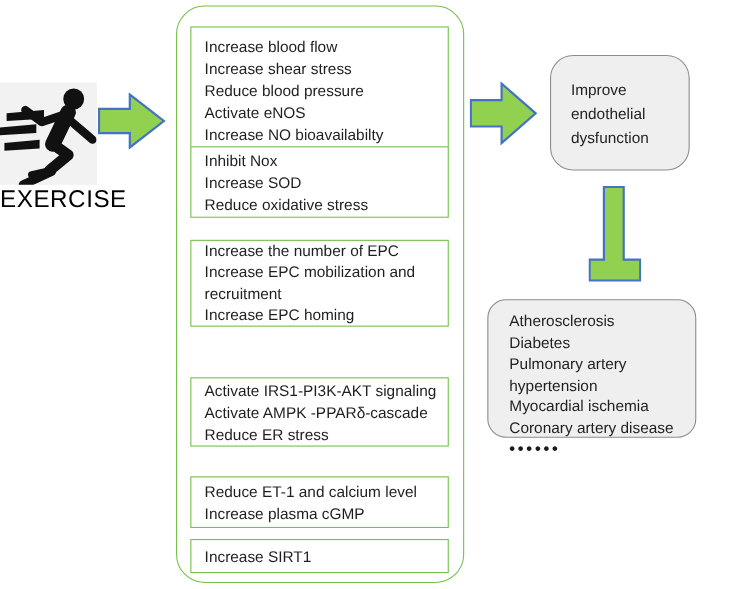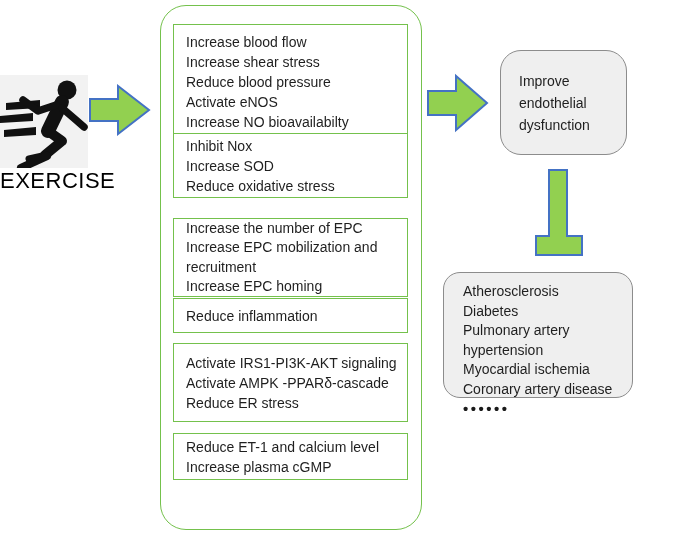--- a/index.html
+++ b/index.html
@@ -40,21 +40,21 @@
     padding:2px 4px 2px 12px;
   }
   .mbox .lines{
     font-size:14px;line-height:20px;white-space:pre-line;
   }
   .mbox-1{top:24px;height:116px;}
   .mbox-2{top:133px;height:65px;}
   .mbox-3{top:206px;height:79px;margin-top:12px;}
   .mbox-3 .lines{line-height:19.5px;}
   .mbox-4{top:298px;height:35px;}
-  .mbox-5{top:343px;height:79px;}
+  .mbox-5{top:343px;height:63px;}
   .mbox-6{top:433px;height:47px;}
   .mbox-7{top:490px;height:31px;}
   
   .graybox{
     position:absolute;box-sizing:border-box;
     background:var(--gray-fill,#efefef);
     border:1.5px solid var(--gray-border,#8c8c8c);
   }
   .outcome-box{
     left:500px;top:50px;width:127px;height:105px;border-radius:21px;
@@ -109,31 +109,31 @@
   <div class="mbox mbox-2">
     <div class="lines">Inhibit Nox
 Increase SOD
 Reduce oxidative stress</div>
   </div>
   <div class="mbox mbox-3">
     <div class="lines">Increase the number of EPC
 Increase EPC mobilization and recruitment
 Increase EPC homing</div>
   </div>
-  <div class="mbox mbox-4">
-    <div class="lines">Reduce inflammation</div>
-  </div>
   <div class="mbox mbox-5">
     <div class="lines">Activate IRS1-PI3K-AKT signaling
 Activate AMPK -PPARδ-cascade
 Reduce ER stress</div>
   </div>
   <div class="mbox mbox-6">
     <div class="lines">Reduce ET-1 and calcium level
 Increase plasma cGMP</div>
+  </div>
+  <div class="mbox mbox-7">
+    <div class="lines">Increase SIRT1</div>
   </div>
 
   <svg class="arrow arrow-2" width="62" height="62" viewBox="0 0 62 62">
     <polygon points="1,19 29,19 29,4 60,31 29,58 29,43 1,43"></polygon>
   </svg>
 
   <div class="graybox outcome-box">
     <div class="lines">Improve
 endothelial
 dysfunction</div>

